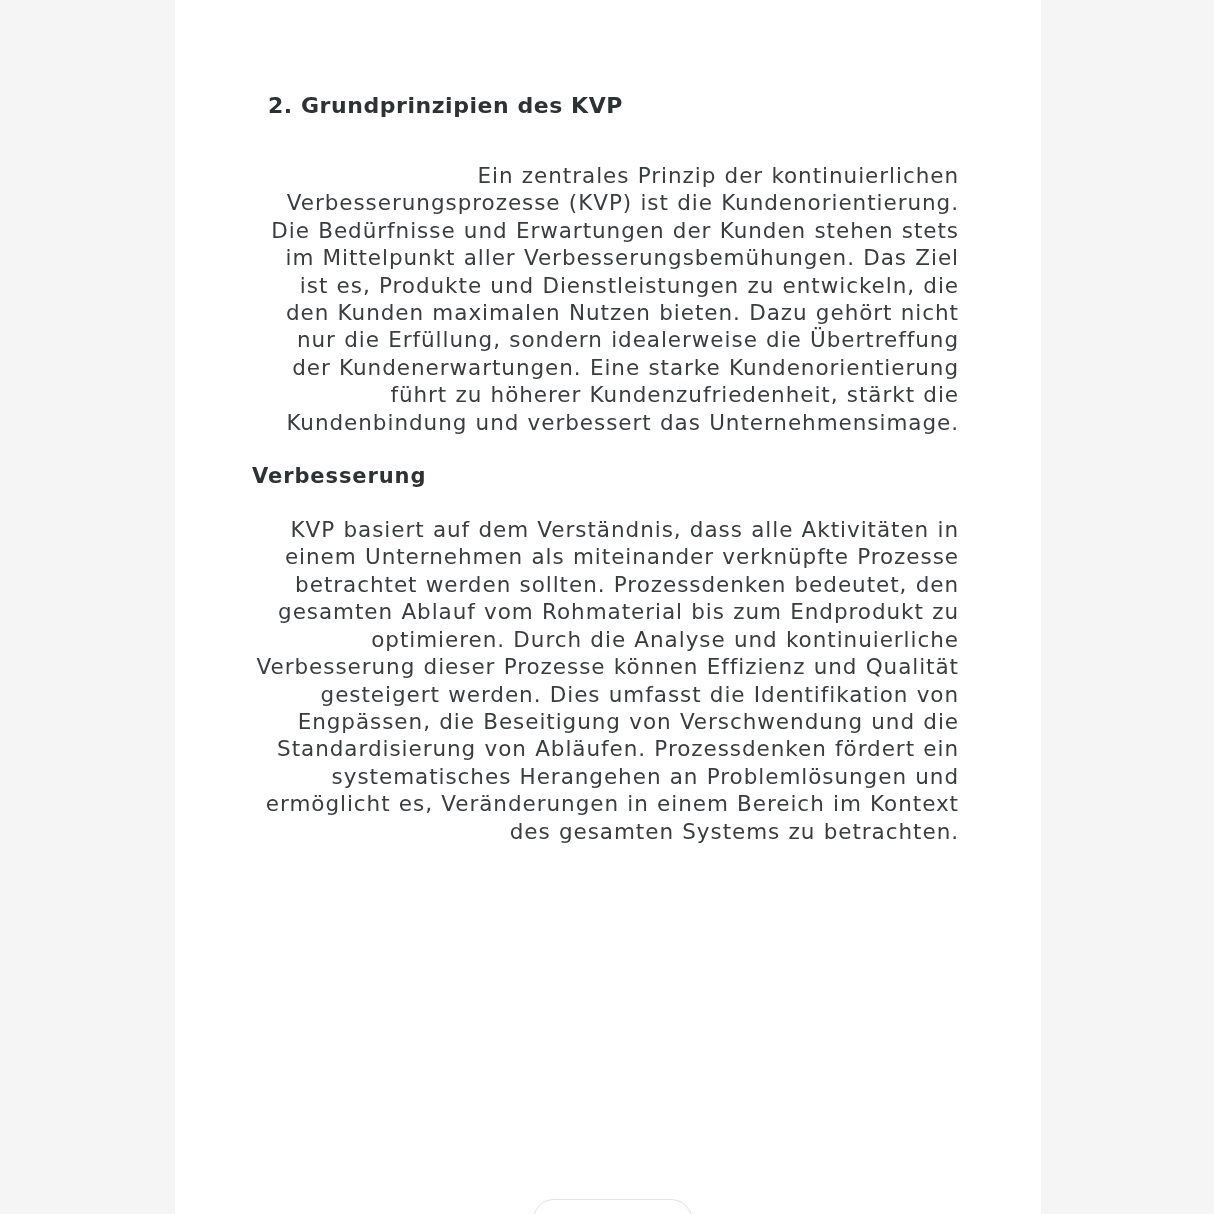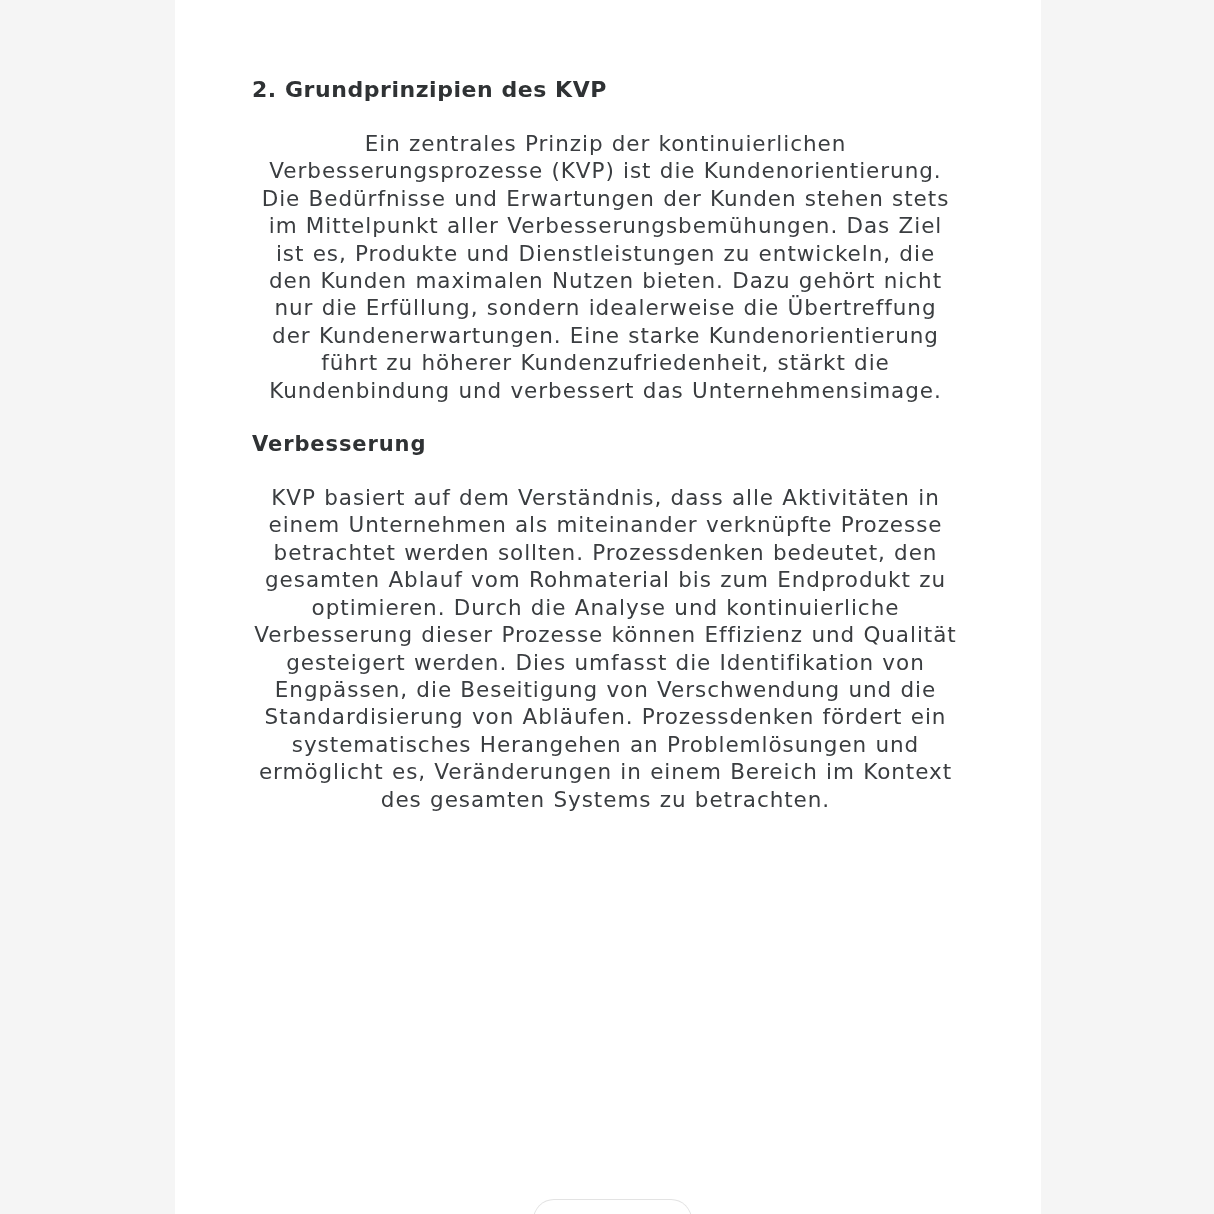--- a/index.html
+++ b/index.html
@@ -34,21 +34,21 @@
     width: 707px;
   }
 
   
   .h-section {
     font-size: 22px;
     font-weight: bold;
     color: #2f3234;
     letter-spacing: 0.55px;
     line-height: 28px;
-    margin: 0;
+    margin: 16px;
     padding-top: 76px;
   }
 
   .h-sub {
     font-size: 21px;
     font-weight: bold;
     color: #2f3234;
     letter-spacing: 0.9px;
     line-height: 28px;
     margin: 0;
@@ -57,21 +57,21 @@
 
   
   .para {
     font-size: 21.5px;
     font-weight: 400;
     color: #3a3d40;
     letter-spacing: 0.95px;
     line-height: 27.4px;
     margin: 0;
     padding-top: 26px;
-    text-align: center;
+    text-align: right;
     word-spacing: 0.5px;
   }
 
   
   .bottom-sheet {
     position: absolute;
     left: 358px;
     top: 1199px;
     width: 159px;
     height: 60px;

